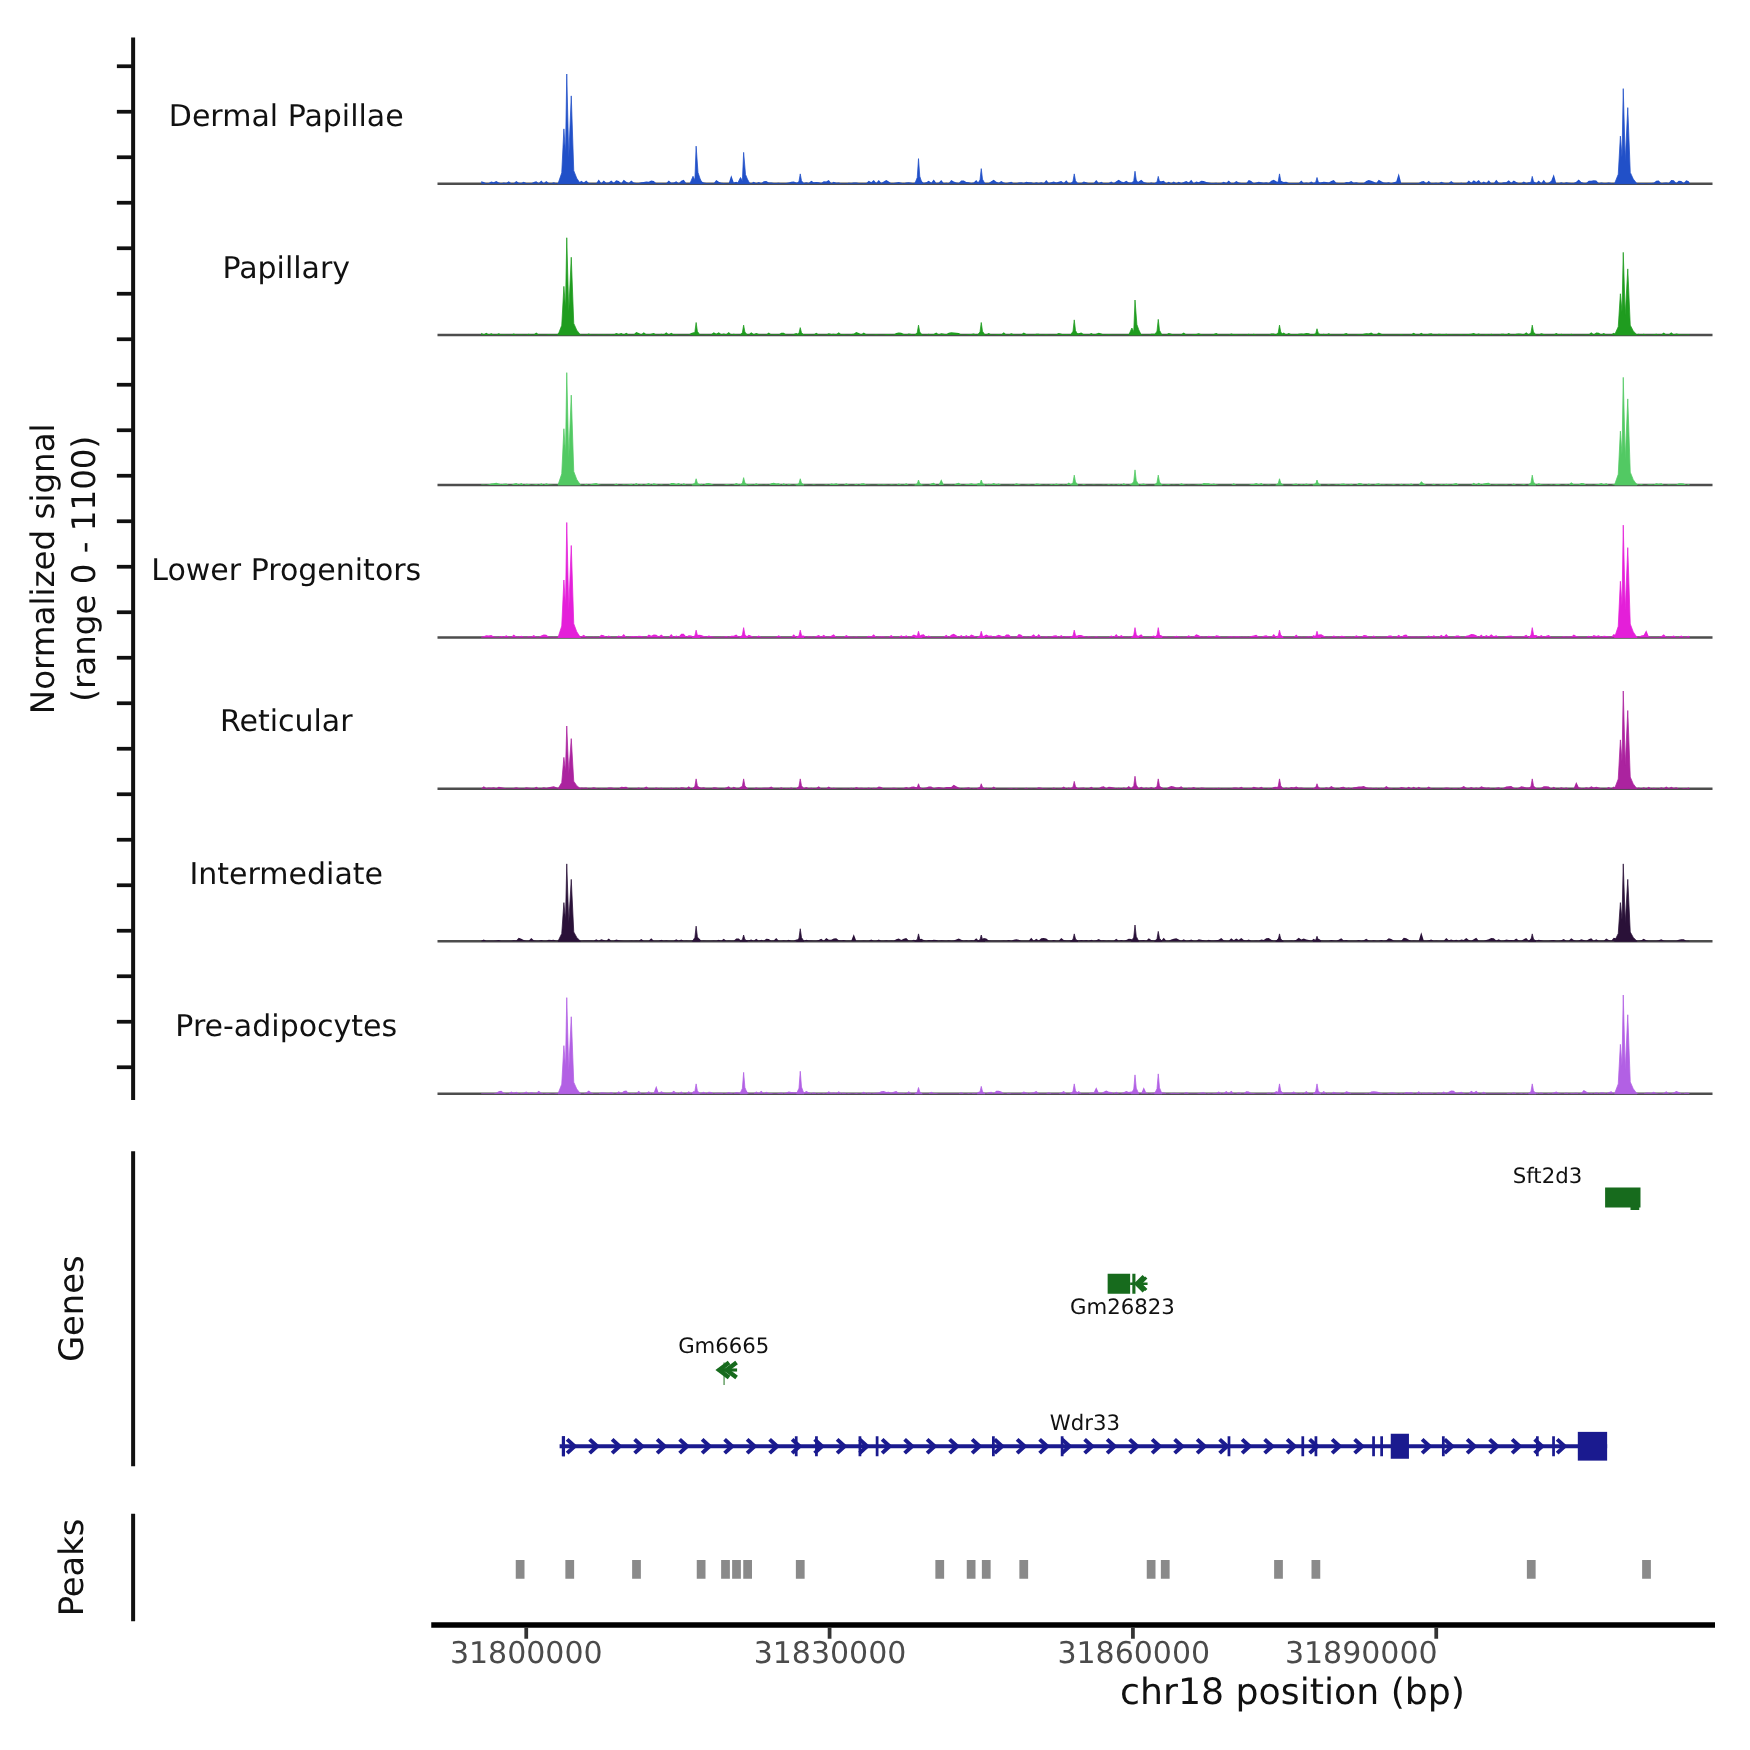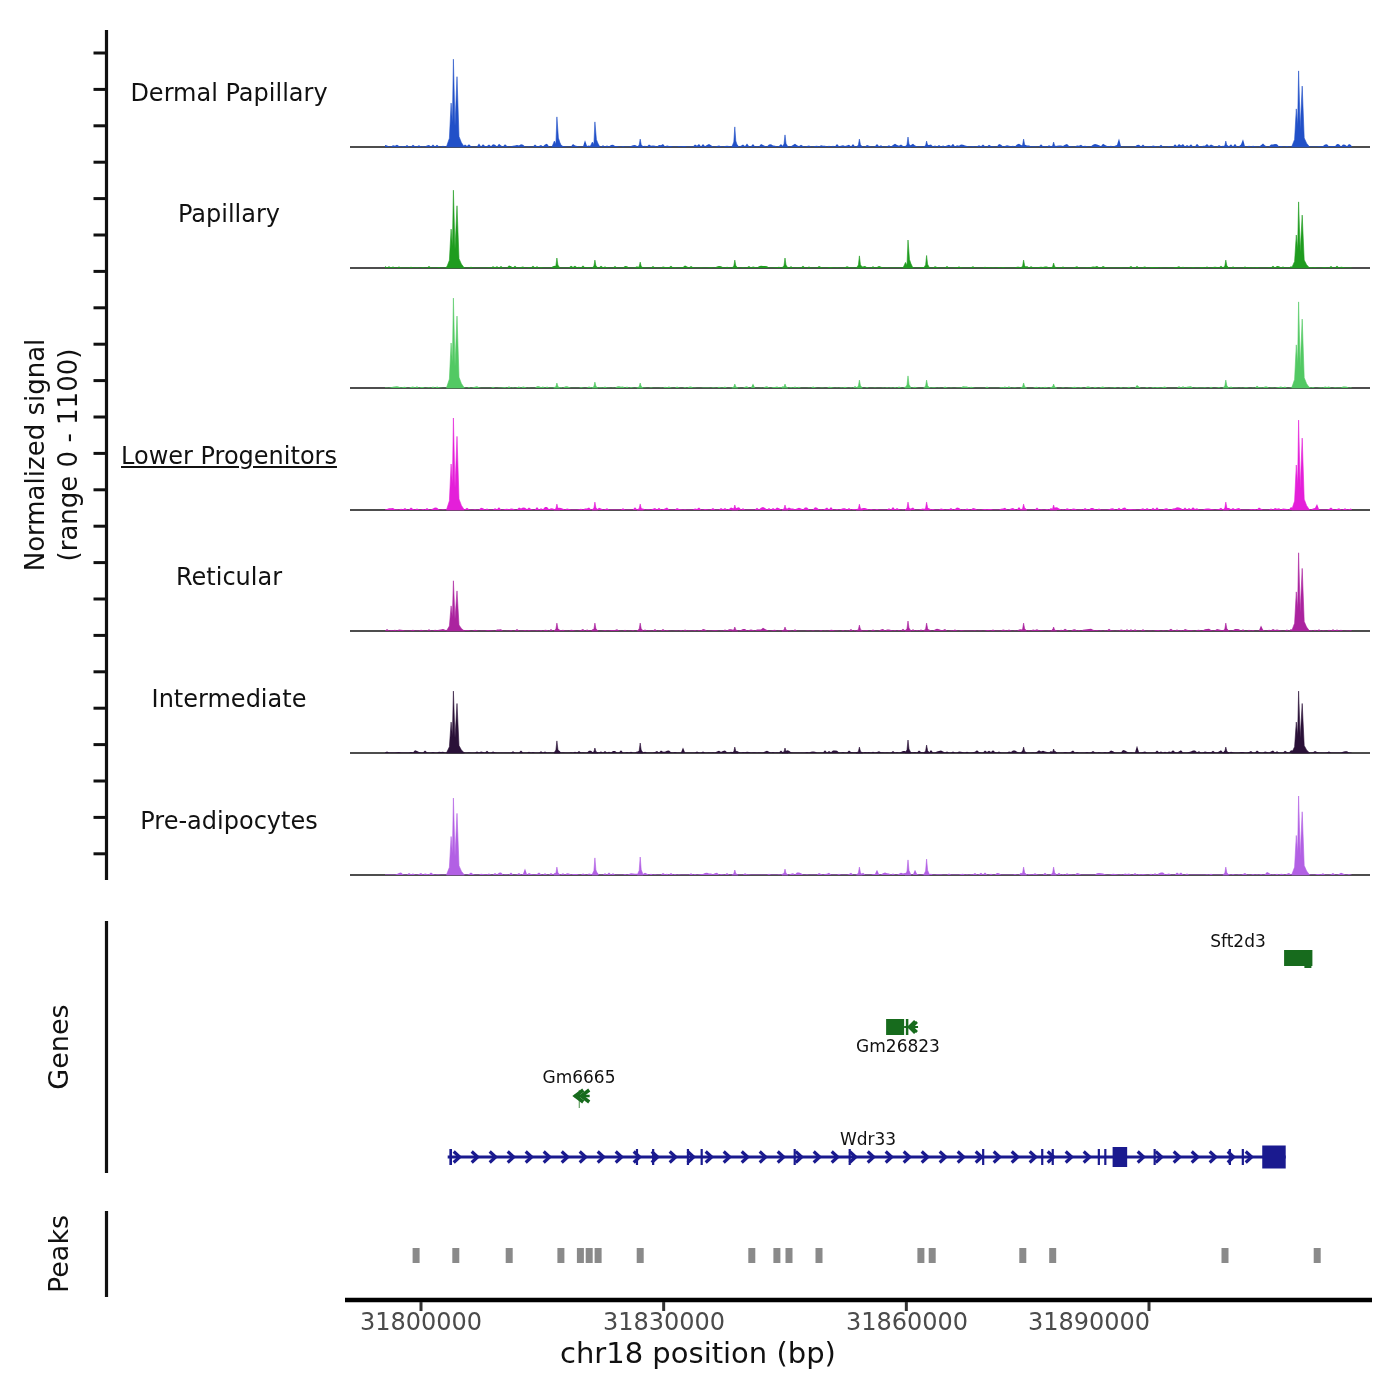--- a/index.html
+++ b/index.html
@@ -15,42 +15,42 @@
     position:absolute;transform:translate(-50%,-50%) rotate(-90deg);
     white-space:nowrap;text-align:center;color:#111;
   }
   .ylab{font-size:26px;line-height:33px;}
   .section-label{font-size:27px;}
   .xtick-label{
     position:absolute;width:170px;text-align:center;
     font-size:24px;color:#4b4b4b;top:1308px;
   }
   .xaxis-title{
-    position:absolute;left:560px;width:600px;text-align:left;
+    position:absolute;left:572px;width:600px;text-align:right;
     font-size:29px;color:#111;top:1336px;
   }
   .gene-label{
     position:absolute;width:180px;text-align:center;
     font-size:17px;color:#111;
   }
   svg{position:absolute;left:0;top:0;}
 </style>
 </head>
 <body>
 
 <div id="canvas">
 
   <div class="rot-label ylab" style="left:52px;top:455px;">
     <div>Normalized signal</div>
     <div>(range 0 - 1100)</div>
   </div>
 
-  <div class="track-label" style="top:78px;">Dermal Papillary</div>
+  <div class="track-label" style="top:78px;">Dermal Papillae</div>
   <div class="track-label" style="top:199px;">Papillary</div>
-  <div class="track-label" style="top:441px;text-decoration:underline;">Lower Progenitors</div>
+  <div class="track-label" style="top:441px;">Lower Progenitors</div>
   <div class="track-label" style="top:562px;">Reticular</div>
   <div class="track-label" style="top:806px;">Pre-adipocytes</div>
   <div class="track-label" style="top:684px;">Intermediate</div>
 
   <div class="rot-label section-label" style="left:58px;top:1047px;">Genes</div>
   <div class="rot-label section-label" style="left:58px;top:1254px;">Peaks</div>
 
   <div class="gene-label" style="left:1148px;top:931px;">Sft2d3</div>
   <div class="gene-label" style="left:808px;top:1000px;margin-top:36px;">Gm26823</div>
   <div class="gene-label" style="left:489px;top:1067px;">Gm6665</div>

